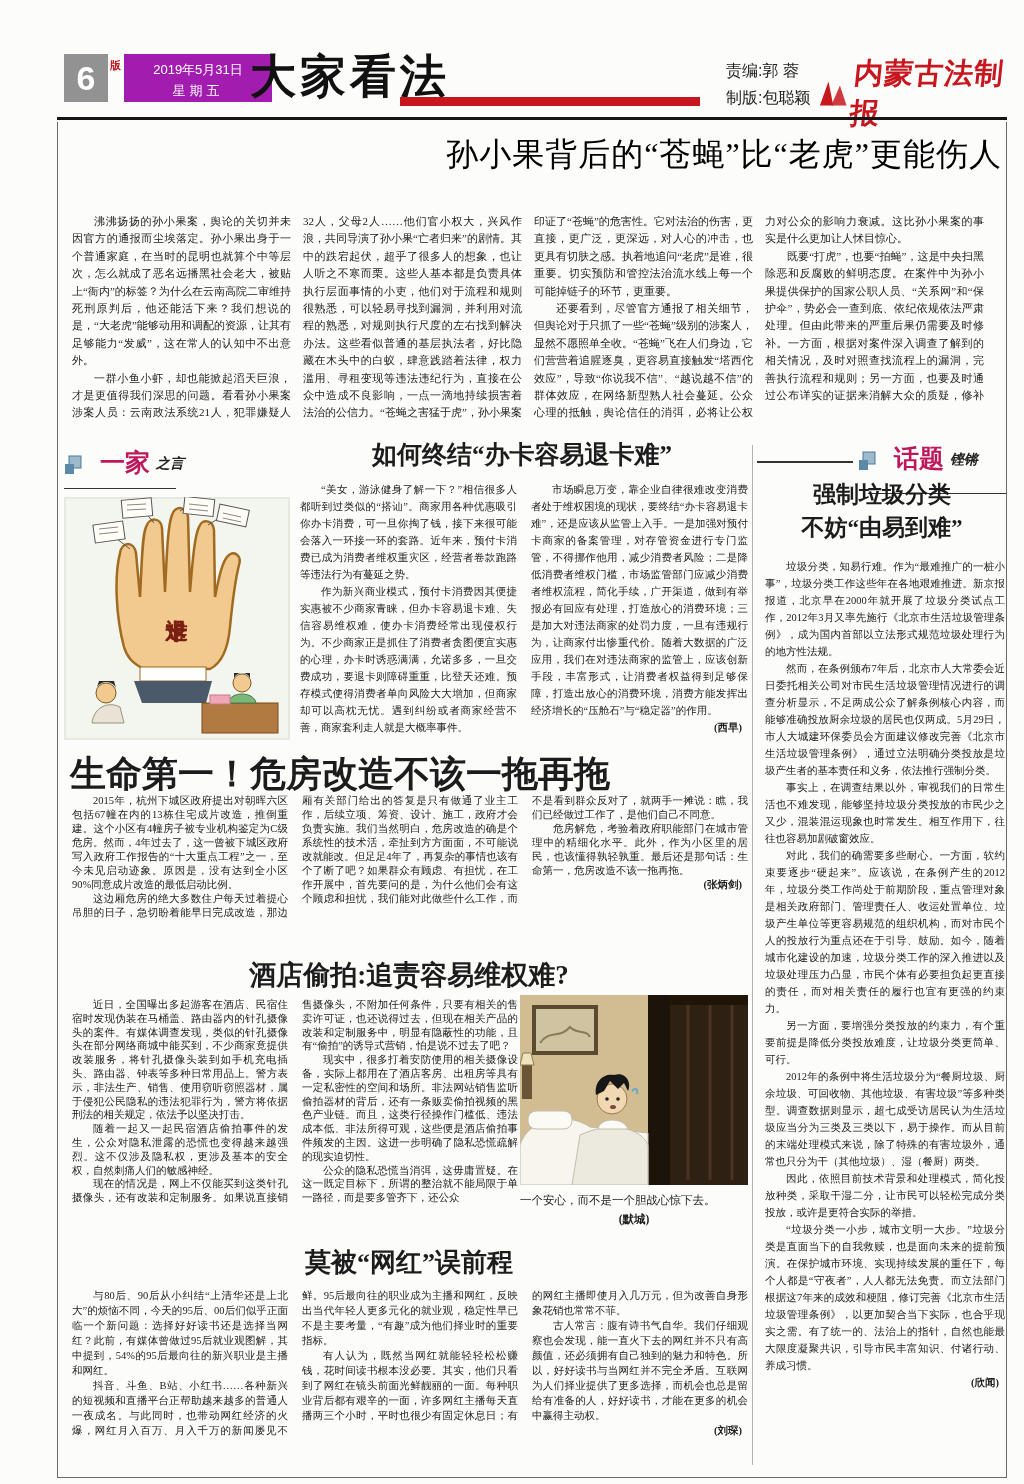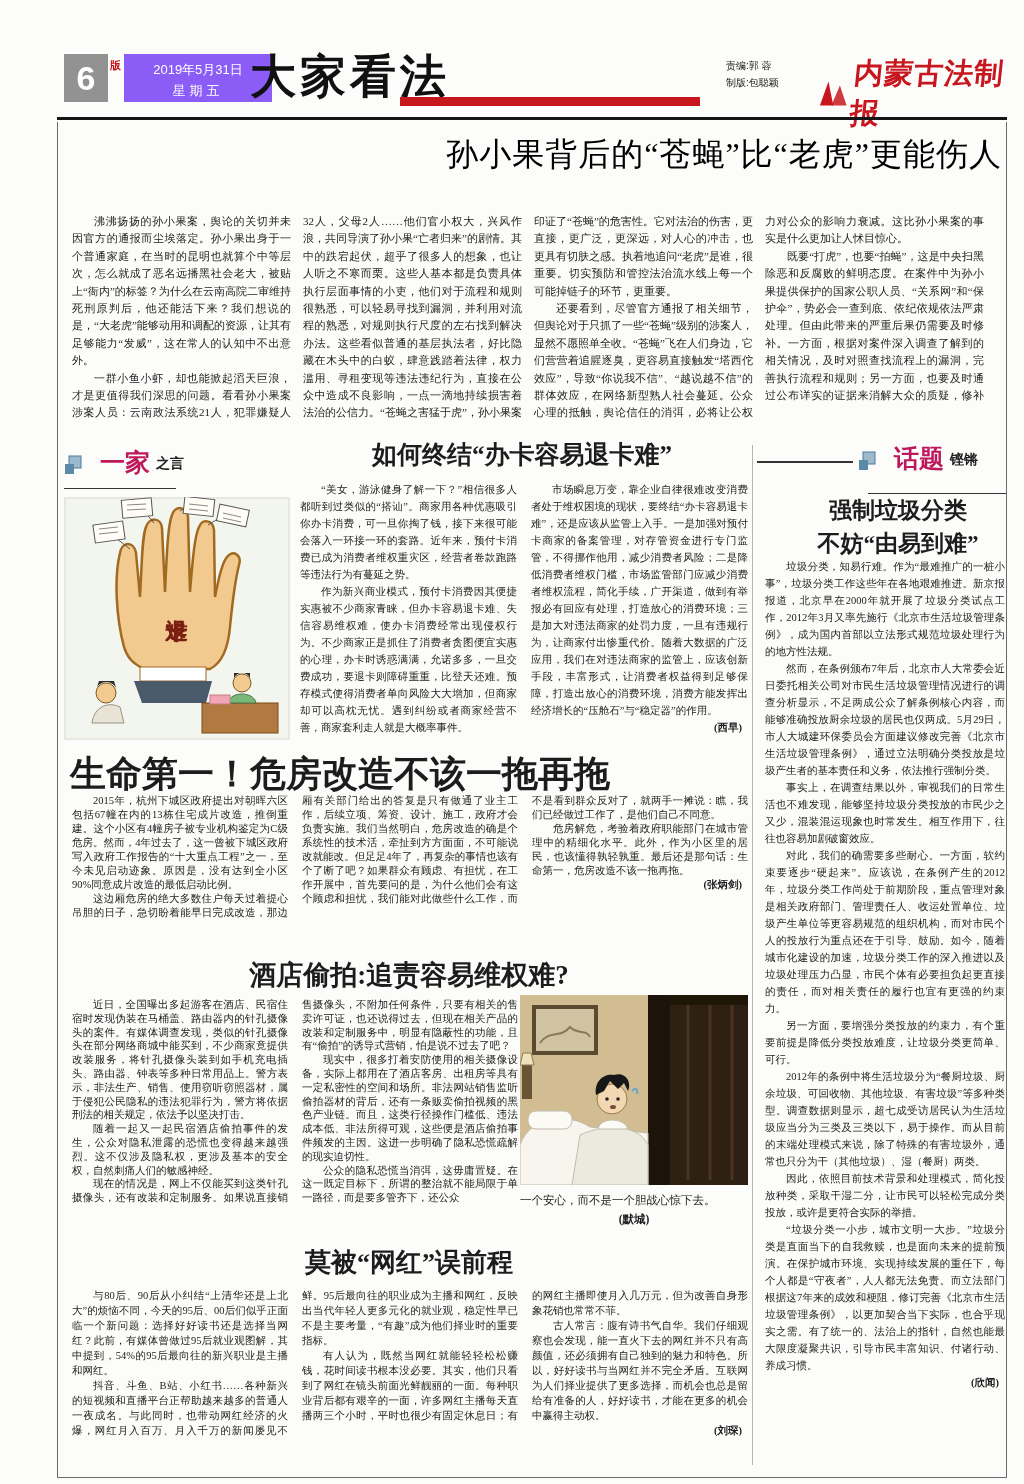--- a/index.html
+++ b/index.html
@@ -5,47 +5,47 @@
   html,body{margin:0;padding:0;background:#e8e8e4;}
   .page{position:relative;width:1024px;height:1484px;background:#fcfcfa;margin:0 auto;overflow:hidden;
         font-family:"Liberation Serif","DejaVu Serif",serif;color:#1c1c1c;}
   .abs{position:absolute;}
   .sans{font-family:"Liberation Sans","DejaVu Sans",sans-serif;}
 
   
   .pagenum-box{left:64px;top:54px;width:44px;height:48px;background:#929292;color:#fff;
                font-size:34px;font-weight:bold;text-align:center;line-height:48px;}
   .edition-label{left:110px;top:58px;font-size:11px;color:#c8161e;font-weight:bold;}
-  .date-box{left:124px;top:54px;width:148px;height:48px;background:#8b5cf6;color:#fff;text-align:center;}
+  .date-box{left:124px;top:54px;width:148px;height:48px;background:#a21caf;color:#fff;text-align:center;}
   .date-box .d1{font-size:13px;margin-top:7px;}
   .date-box .d2{font-size:13px;margin-top:3px;letter-spacing:4px;}
   .section-title{left:250px;top:46px;font-size:46px;font-weight:900;letter-spacing:4px;color:#111;}
   .red-bar{left:400px;top:97px;width:300px;height:9px;background:#c8161e;}
-  .editors{left:726px;top:57px;font-size:10px;line-height:1.7;color:#222;}
+  .editors{left:726px;top:57px;font-size:16px;line-height:1.7;color:#222;}
   .masthead{left:818px;top:54px;display:flex;align-items:center;}
   .masthead-text{color:#c8161e;font-size:29px;font-weight:bold;letter-spacing:1px;
                  transform:skewX(-6deg);margin-left:4px;}
   .header-rule{left:57px;top:117px;width:950px;height:3px;background:#151515;}
   .edge-left{left:57px;top:122px;width:1px;height:1355px;background:#6a6a6a;}
   .edge-right{left:1006px;top:122px;width:1px;height:1355px;background:#6a6a6a;}
   .edge-bottom{left:57px;top:1477px;width:950px;height:1px;background:#6a6a6a;}
   .mid-divider{left:752px;top:445px;width:1px;height:1020px;background:#b5b5b0;}
 
   
   .lead-headline{left:58px;top:133px;width:944px;text-align:right;font-size:32px;font-weight:400;
                  letter-spacing:1px;color:#000;}
   .lead-body{left:72px;top:213px;width:912px;height:218px;column-count:4;column-gap:12px;overflow:hidden;}
   .bodytext p{margin:0;text-align:justify;text-indent:2em;}
   .lead-body p{font-size:11px;line-height:17.4px;}
   p.byline{text-align:right;text-indent:0;font-weight:bold;padding-right:6px;}
 
   
   .family-label{left:64px;top:450px;display:flex;align-items:flex-end;}
   .family-main{color:#be185d;font-size:25px;font-weight:900;margin-left:18px;line-height:1;}
-  .family-sub{color:#222;font-size:14px;font-weight:bold;margin-left:6px;margin-bottom:2px;}
+  .family-sub{color:#222;font-size:14px;font-weight:bold;margin-left:6px;margin-bottom:2px;font-style:italic;}
   .family-underline{left:64px;top:488px;width:112px;height:1px;background:#333;}
   .topic-rule{left:757px;top:461px;width:96px;height:2px;background:#333;}
   .topic-label{left:858px;top:446px;display:flex;align-items:flex-end;}
   .topic-underline{left:868px;top:493px;width:138px;height:1px;background:#333;}
 
   
   .card-title{left:296px;top:438px;width:452px;text-align:center;font-size:25px;font-weight:900;}
   .card-body{left:300px;top:481px;width:448px;height:260px;column-count:2;column-gap:14px;overflow:hidden;}
   .card-body p{font-size:10.5px;line-height:17px;}
   .cartoon1{left:64px;top:497px;width:226px;height:243px;}
@@ -182,21 +182,21 @@
   <div class="abs topic-label">
     <svg width="18" height="20" viewBox="0 0 18 20">
       <rect x="5" y="1" width="12" height="12" fill="#9db9cc" stroke="#4a7a9b"></rect>
       <rect x="1" y="9" width="9" height="10" fill="#5a8aa8"></rect>
     </svg>
     <span class="family-main sans">话题</span>
     <span class="family-sub sans">铿锵</span>
   </div>
   <div class="abs topic-underline"></div>
 
-  <h2 class="abs trash-title" style="margin:16px">
+  <h2 class="abs trash-title" style="margin:0">
     <span>强制垃圾分类</span><br>
     <span>不妨“由易到难”</span>
   </h2>
   <div class="abs trash-body bodytext">
     <p>垃圾分类，知易行难。作为“最难推广的一桩小事”，垃圾分类工作这些年在各地艰难推进。新京报报道，北京早在2000年就开展了垃圾分类试点工作，2012年3月又率先施行《北京市生活垃圾管理条例》，成为国内首部以立法形式规范垃圾处理行为的地方性法规。</p>
     <p>然而，在条例颁布7年后，北京市人大常委会近日委托相关公司对市民生活垃圾管理情况进行的调查分析显示，不足两成公众了解条例核心内容，而能够准确投放厨余垃圾的居民也仅两成。5月29日，市人大城建环保委员会方面建议修改完善《北京市生活垃圾管理条例》，通过立法明确分类投放是垃圾产生者的基本责任和义务，依法推行强制分类。</p>
     <p>事实上，在调查结果以外，审视我们的日常生活也不难发现，能够坚持垃圾分类投放的市民少之又少，混装混运现象也时常发生。相互作用下，往往也容易加剧破窗效应。</p>
     <p>对此，我们的确需要多些耐心。一方面，软约束要逐步“硬起来”。应该说，在条例产生的2012年，垃圾分类工作尚处于前期阶段，重点管理对象是相关政府部门、管理责任人、收运处置单位、垃圾产生单位等更容易规范的组织机构，而对市民个人的投放行为重点还在于引导、鼓励。如今，随着城市化建设的加速，垃圾分类工作的深入推进以及垃圾处理压力凸显，市民个体有必要担负起更直接的责任，而对相关责任的履行也宜有更强的约束力。</p>
     <p>另一方面，要增强分类投放的约束力，有个重要前提是降低分类投放难度，让垃圾分类更简单、可行。</p>
     <p>2012年的条例中将生活垃圾分为“餐厨垃圾、厨余垃圾、可回收物、其他垃圾、有害垃圾”等多种类型。调查数据则显示，超七成受访居民认为生活垃圾应当分为三类及三类以下，易于操作。而从目前的末端处理模式来说，除了特殊的有害垃圾外，通常也只分为干（其他垃圾）、湿（餐厨）两类。</p>

